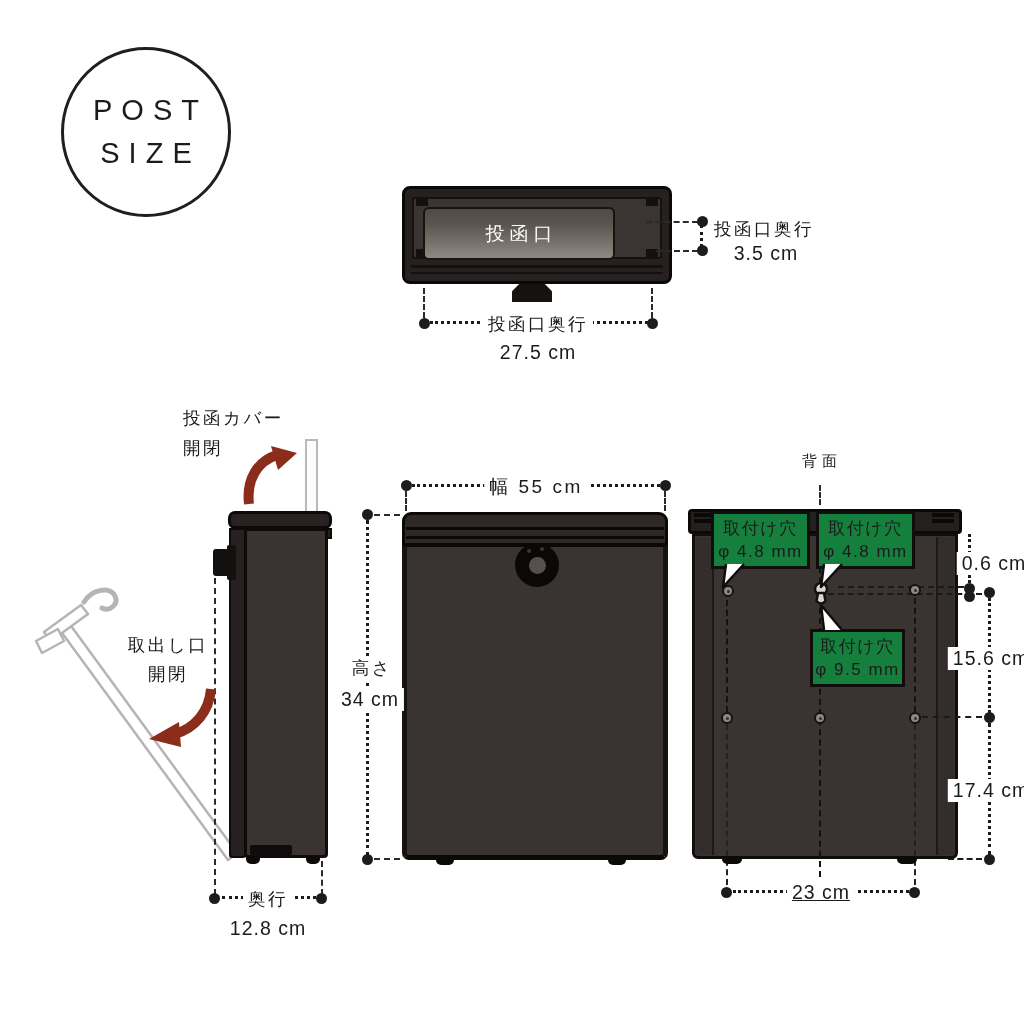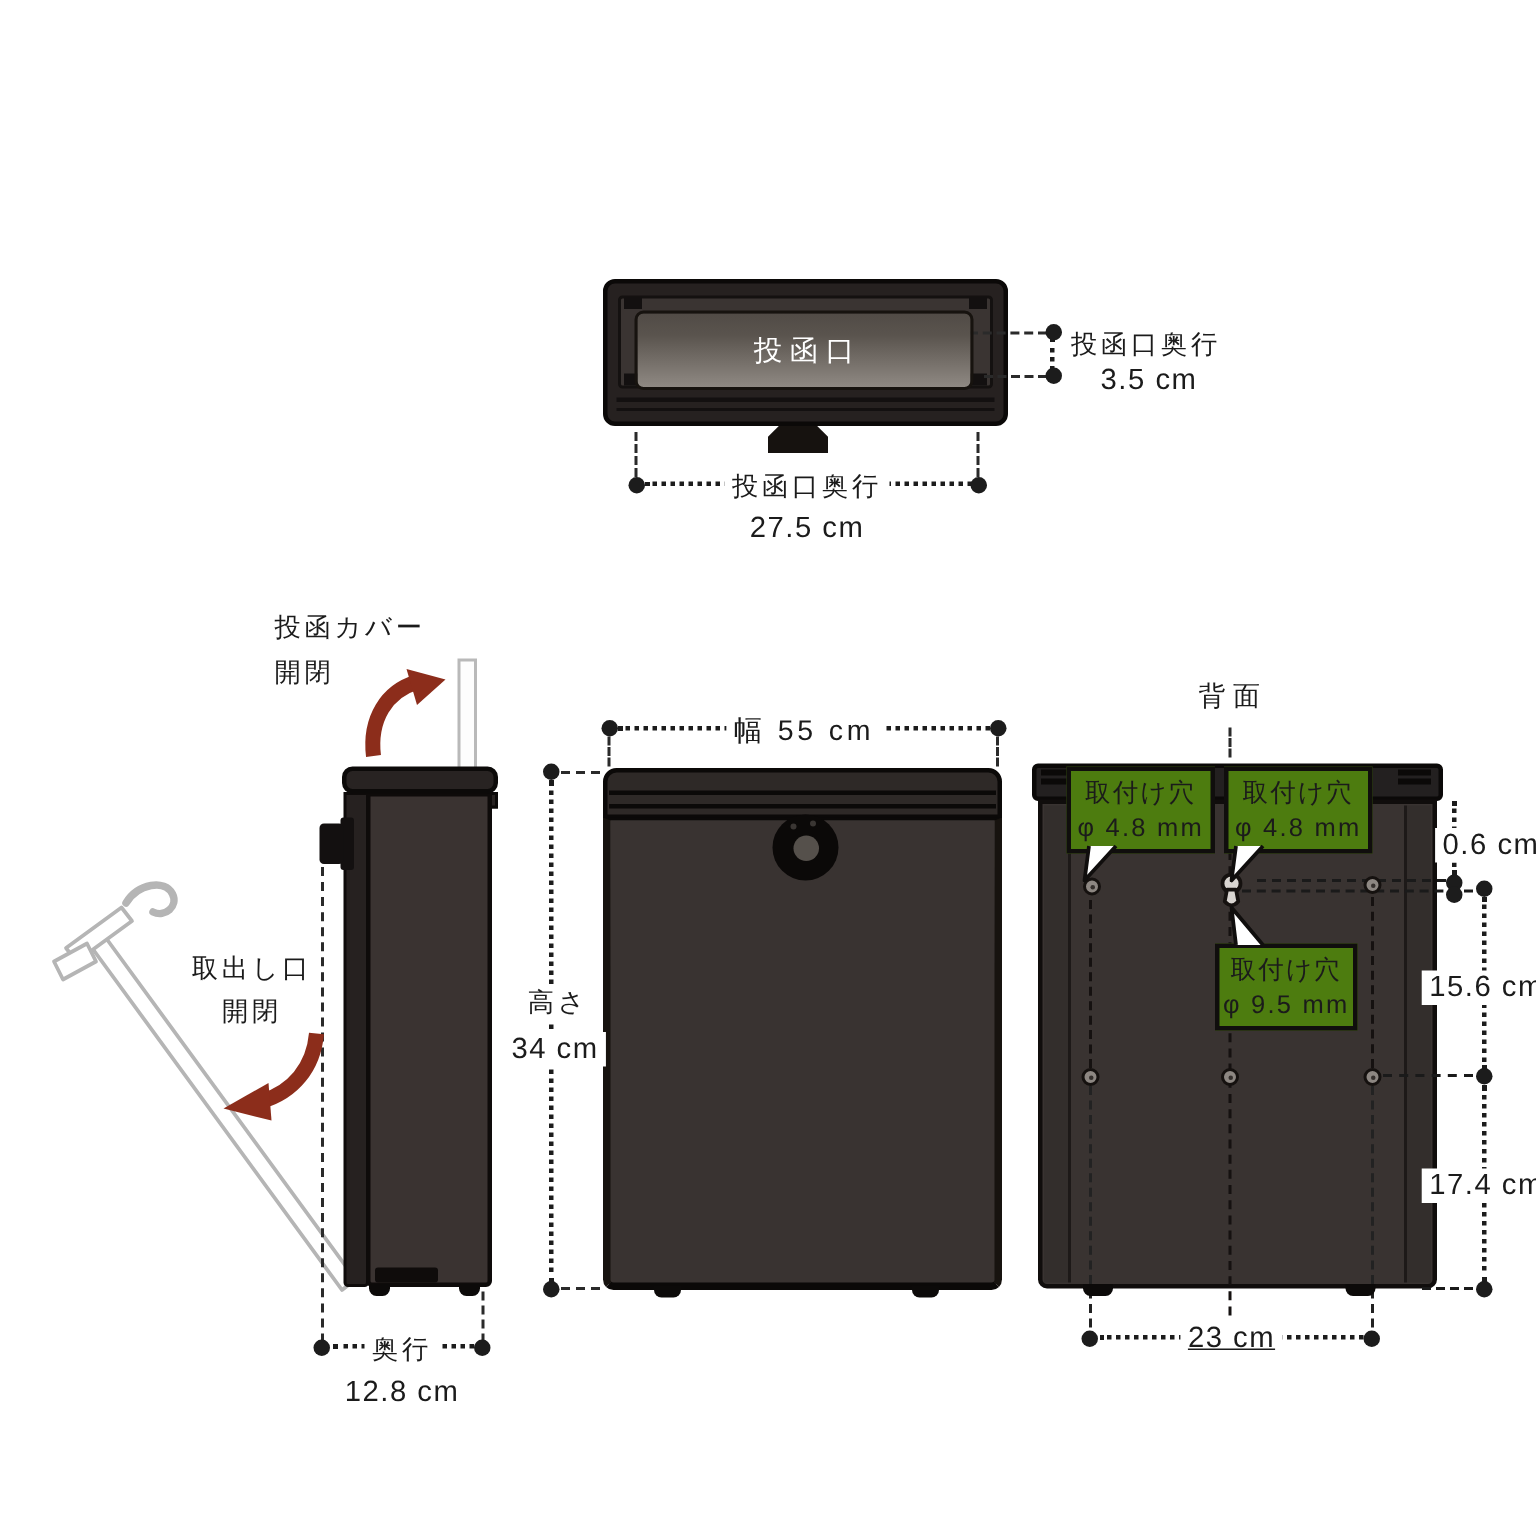--- a/index.html
+++ b/index.html
@@ -13,38 +13,42 @@
   .ds-h{position:absolute;border-top:2px dashed #2a2a2a;z-index:1;}
   .ds-v{position:absolute;border-left:2px dashed #2a2a2a;z-index:1;}
   .lbl{position:absolute;font-size:17.5px;letter-spacing:2.5px;white-space:nowrap;z-index:5;}
   .val{position:absolute;font-size:19.5px;letter-spacing:1px;white-space:nowrap;z-index:5;}
   .ctr{transform:translateX(-50%);text-align:center;}
   .onw{background:#fff;padding:0 5px;}
   .hole{position:absolute;width:12px;height:12px;border-radius:50%;background:#8d8782;
         border:2px solid #15110f;box-sizing:border-box;z-index:3;}
   .hole::after{content:"";position:absolute;left:2.5px;top:2.5px;width:3px;height:3px;
         border-radius:50%;background:#35302d;}
-  .callout{position:absolute;background:#4d7c0f;border:3px solid #100e0d;box-sizing:border-box;
+  .callout{position:absolute;background:#15803d;border:3px solid #100e0d;box-sizing:border-box;
         text-align:center;font-size:17px;line-height:23px;letter-spacing:1.5px;padding:3px 2px;z-index:5;}
   .tail{position:absolute;z-index:6;}
   .foot{position:absolute;height:8px;background:#0c0a09;border-radius:0 0 5px 5px;z-index:2;}
   .vent{position:absolute;width:22px;height:3.5px;background:#0b0908;z-index:2;}
   .badge{position:absolute;left:61px;top:47px;width:170px;height:170px;border:3px solid #1f1f1f;
         border-radius:50%;display:flex;flex-direction:column;align-items:center;justify-content:center;
         gap:10px;font-size:29px;letter-spacing:9px;text-indent:9px;color:#1b1b1b;box-sizing:border-box;z-index:5;}
-  .slot{position:absolute;left:423px;top:207px;width:226px;height:53px;box-sizing:border-box;
+  .slot{position:absolute;left:423px;top:207px;width:192px;height:53px;box-sizing:border-box;
         background:linear-gradient(#514b46 0%,#5a544e 30%,#8f8983 100%);
         border:2.5px solid #17130f;border-radius:6px;display:flex;align-items:center;justify-content:center;
         color:#fff;font-size:19px;letter-spacing:5px;text-indent:5px;z-index:3;}
 </style>
 </head>
 <body>
 
 <div id="canvas">
 
+  <div class="badge">
+    <div>POST</div>
+    <div>SIZE</div>
+  </div>
 
   <div class="abs" style="left:402px;top:186px;width:270px;height:98px;background:#262120;border:3.5px solid #0b0908;border-radius:8px;box-sizing:border-box;"></div>
   <div class="abs" style="left:412px;top:197px;width:250px;height:62px;background:#3a3432;border:2px solid #141110;border-radius:3px;box-sizing:border-box;"></div>
   <div class="abs" style="left:416px;top:198px;width:12px;height:8px;background:#131010;"></div>
   <div class="abs" style="left:646px;top:198px;width:12px;height:8px;background:#131010;"></div>
   <div class="abs" style="left:416px;top:249px;width:12px;height:8px;background:#131010;"></div>
   <div class="abs" style="left:646px;top:249px;width:12px;height:8px;background:#131010;"></div>
   <div class="slot">
     <span>投函口</span>
   </div>
@@ -130,21 +134,21 @@
   <div class="abs" style="left:406px;top:527px;width:258px;height:3px;background:#0b0908;"></div>
   <div class="abs" style="left:406px;top:536px;width:258px;height:2.5px;background:#0b0908;"></div>
   <div class="abs" style="left:402px;top:545px;width:266px;height:315px;background:#393331;border-left:5px solid #17130f;border-right:5px solid #17130f;border-bottom:5px solid #0b0908;border-top:2px solid #0b0908;border-radius:0 0 7px 7px;box-sizing:border-box;"></div>
   <div class="abs" style="left:515px;top:543px;width:44px;height:44px;background:#0b0908;border-radius:50%;z-index:2;"></div>
   <div class="abs" style="left:529px;top:557px;width:17px;height:17px;background:#55504b;border-radius:50%;z-index:3;"></div>
   <div class="abs" style="left:527px;top:549px;width:4px;height:4px;background:#3a3633;border-radius:50%;z-index:3;"></div>
   <div class="abs" style="left:540px;top:547px;width:4px;height:4px;background:#3a3633;border-radius:50%;z-index:3;"></div>
   <div class="foot" style="left:436px;top:857px;width:18px;"></div>
   <div class="foot" style="left:608px;top:857px;width:18px;"></div>
 
-  <div class="lbl ctr" style="left:822px;top:452px;letter-spacing:5px;font-size:18px;">背面</div>
+  <div class="lbl ctr" style="left:822px;top:452px;letter-spacing:5px;font-size:15px;">背面</div>
   <div class="ds-v" style="left:819px;top:485px;height:20px;"></div>
 
   <div class="abs" style="left:688px;top:509px;width:274px;height:25px;background:#232020;border:3px solid #0b0908;border-radius:4px;box-sizing:border-box;"></div>
   <div class="vent" style="left:694px;top:513px;"></div>
   <div class="vent" style="left:694px;top:519px;"></div>
   <div class="vent" style="left:866px;top:513px;"></div>
   <div class="vent" style="left:866px;top:519px;"></div>
   <div class="vent" style="left:932px;top:513px;"></div>
   <div class="vent" style="left:932px;top:519px;"></div>
 

